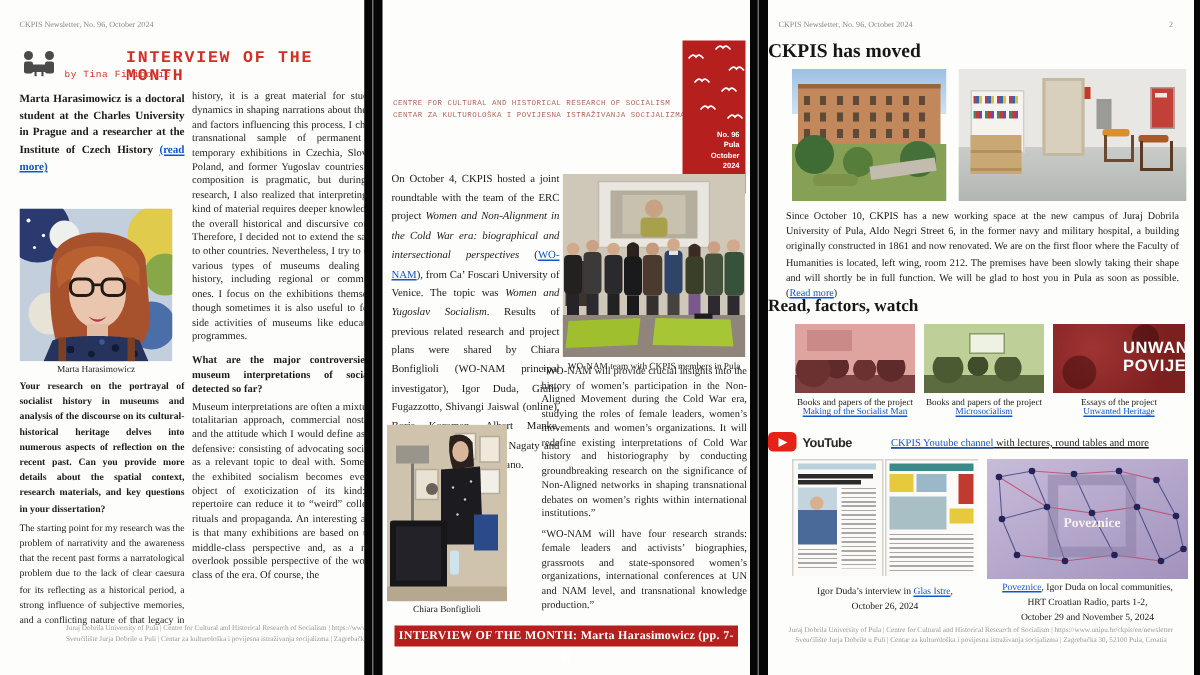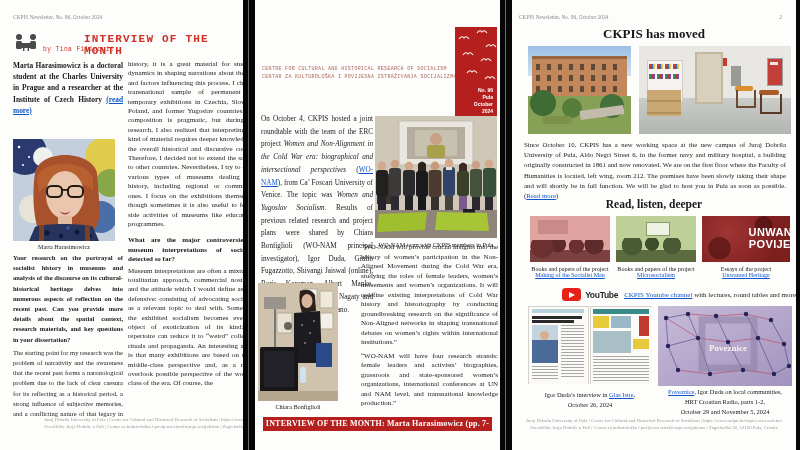--- a/index.html
+++ b/index.html
@@ -11,21 +11,21 @@
   .gap:after{content:"";position:absolute;left:5px;top:0;bottom:0;width:1px;background:#9a9a9a;opacity:.7;}
   .mono{font-family:"Liberation Mono","DejaVu Sans Mono",monospace;}
   .sans{font-family:"Liberation Sans","DejaVu Sans",sans-serif;}
   .just{text-align:justify;}
   .link{color:#1155cc;text-decoration:underline;cursor:pointer;}
   .cap{font-size:6.2px;text-align:center;color:#1a1a1a;line-height:1.2;}
   .hdr{font-size:5.4px;color:#8a8a8a;}
   .foot{font-size:4.8px;color:#9a9a9a;line-height:1.45;}
   .red{color:#cf3126;}
   .q{font-weight:bold;}
-  .secTitle{font-weight:bold;text-align:center;color:#161616;}
+  .secTitle{font-weight:bold;text-align:left;color:#161616;}
   .photo{overflow:hidden;position:absolute;}
   .thumbCap1{font-size:6.1px;text-align:center;color:#222;}
   .thumbCap2{font-size:6.1px;text-align:center;}
   .smallcap{font-size:6.4px;text-align:center;color:#1a1a1a;line-height:1.55;}
   svg{display:block;}
 </style>
 </head>
 <body>
 
 <div id="stage">
@@ -265,21 +265,21 @@
       <div class="abs" style="left:97px;top:44px;width:16px;height:16px;background:transparent;border-left:2px solid #6a4a30;border-right:2px solid #6a4a30;border-bottom:2px solid #6a4a30;"></div>
       <div class="abs" style="left:120px;top:44px;width:20px;height:5px;background:#a85a28;border-radius:2px;"></div>
       <div class="abs" style="left:121px;top:48px;width:18px;height:18px;border-left:2px solid #5a3a24;border-right:2px solid #5a3a24;border-bottom:2px solid #5a3a24;"></div>
       <div class="abs" style="left:128px;top:12px;width:14px;height:26px;background:#c24038;border:1px solid #a0a0a0;"></div>
       <div class="abs" style="left:131px;top:16px;width:8px;height:3px;background:#f0e8e0;"></div>
       <div class="abs" style="left:92px;top:20px;width:10px;height:20px;background:#9a9a96;"></div>
     </div>
 
     <div class="abs just" style="left:12px;top:140px;width:262px;font-size:6.8px;line-height:10.2px;"><span>Since October 10, CKPIS has a new working space at the new campus of Juraj Dobrila University of Pula, Aldo Negri Street 6, in the former navy and military hospital, a building originally constructed in 1861 and now renovated. We are on the first floor where the Faculty of Humanities is located, left wing, room 212. The premises have been slowly taking their shape and will shortly be in full function. We will be glad to host you in Pula as soon as possible. (</span><span class="link">Read more</span><span>)</span></div>
 
-    <div class="abs secTitle" style="left:0;top:198px;width:100%;font-size:11.5px;">Read, listen, deeper</div>
+    <div class="abs secTitle" style="left:0;top:198px;width:100%;font-size:11.5px;">Read, factors, watch</div>
 
     <div class="photo" style="left:18px;top:216px;width:80px;height:46px;background:#dfa3a0;">
       <div class="abs" style="left:0;top:24px;width:80px;height:22px;background:radial-gradient(circle at 15% 30%,#6b3030 16%,transparent 17%),radial-gradient(circle at 35% 20%,#5e2a2a 14%,transparent 15%),radial-gradient(circle at 58% 28%,#6b3030 15%,transparent 16%),radial-gradient(circle at 80% 22%,#5e2a2a 14%,transparent 15%),linear-gradient(transparent 0 10px,#7c4040 10px);"></div>
       <div class="abs" style="left:8px;top:4px;width:30px;height:14px;background:#c98a88;"></div>
     </div>
     <div class="photo" style="left:104px;top:216px;width:80px;height:46px;background:#becf97;">
       <div class="abs" style="left:0;top:22px;width:80px;height:24px;background:radial-gradient(circle at 20% 30%,#4a5a33 15%,transparent 16%),radial-gradient(circle at 45% 24%,#3e4e2a 14%,transparent 15%),radial-gradient(circle at 70% 30%,#4a5a33 15%,transparent 16%),linear-gradient(transparent 0 12px,#5c6c3e 12px);"></div>
       <div class="abs" style="left:30px;top:6px;width:22px;height:12px;background:#edf2e2;border:1px solid #8a9a6a;"></div>
     </div>
     <div class="photo" style="left:190px;top:216px;width:88px;height:46px;background:radial-gradient(circle at 30% 35%,#a03434,#7c1f1f 75%);">
@@ -296,26 +296,26 @@
     </div>
     <div class="abs" style="left:98px;top:266px;width:92px;">
       <div class="thumbCap1">Books and papers of the project</div>
       <div class="thumbCap2"><span class="link">Microsocialism</span></div>
     </div>
     <div class="abs" style="left:188px;top:266px;width:92px;">
       <div class="thumbCap1">Essays of the project</div>
       <div class="thumbCap2"><span class="link">Unwanted Heritage</span></div>
     </div>
 
-    <div class="abs" style="left:0;top:288px;width:100%;display:flex;justify-content:flex-end;align-items:center;gap:4px;">
+    <div class="abs" style="left:0;top:288px;width:100%;display:flex;justify-content:flex-start;align-items:center;gap:4px;">
       <span style="display:inline-flex;width:19px;height:13px;background:#e62117;border-radius:3.5px;align-items:center;justify-content:center;">
           <span style="width:0;height:0;border-left:6px solid #fff;border-top:3.5px solid transparent;border-bottom:3.5px solid transparent;"></span>
         </span>
       <span class="sans" style="font-size:8.5px;font-weight:bold;color:#282828;letter-spacing:-.3px;">YouTube</span>
-      <span style="font-size:7px;margin-left:2px;"><span class="link">CKPIS Youtube channel</span><span> with lectures, round tables and more</span></span>
+      <span style="font-size:7px;margin-left:22px;text-decoration:underline;"><span class="link">CKPIS Youtube channel</span><span> with lectures, round tables and more</span></span>
     </div>
 
     <div class="photo" style="left:16px;top:306px;width:124px;height:78px;background:#fff;">
       <div class="abs" style="left:0;top:0;width:59px;height:78px;background:#fbfaf7;border:1px solid #d5d2cc;">
         <div class="abs" style="left:3px;top:2px;width:52px;height:4px;background:#b8d2dc;"></div>
         <div class="abs" style="left:3px;top:9px;width:50px;height:2.5px;background:#2a2a2a;"></div>
         <div class="abs" style="left:3px;top:13px;width:42px;height:2.5px;background:#2a2a2a;"></div>
         <div class="abs" style="left:3px;top:18px;width:26px;height:38px;background:linear-gradient(#c4d4de 0 40%,#4a6a9a 40%);">
           <div class="abs" style="left:8px;top:6px;width:9px;height:9px;background:#d8b090;border-radius:50%;"></div>
         </div>

